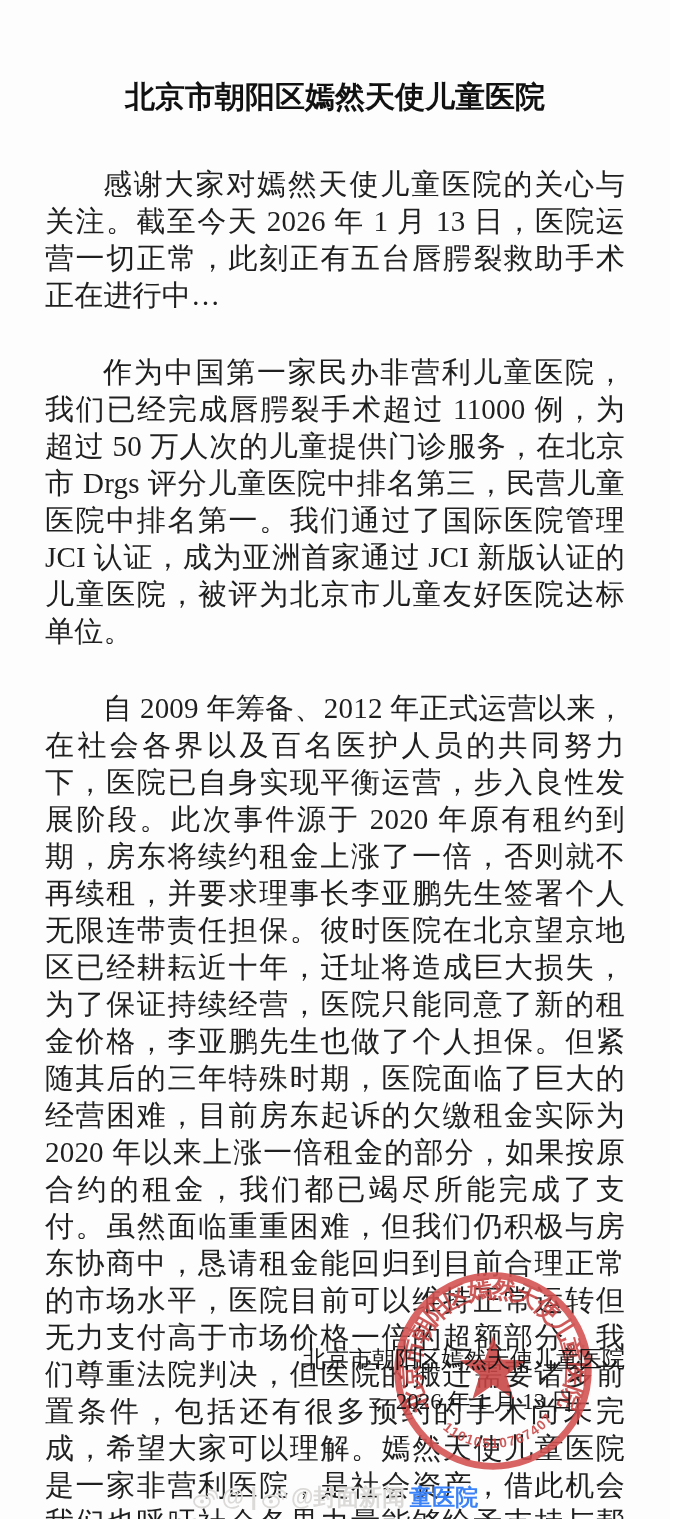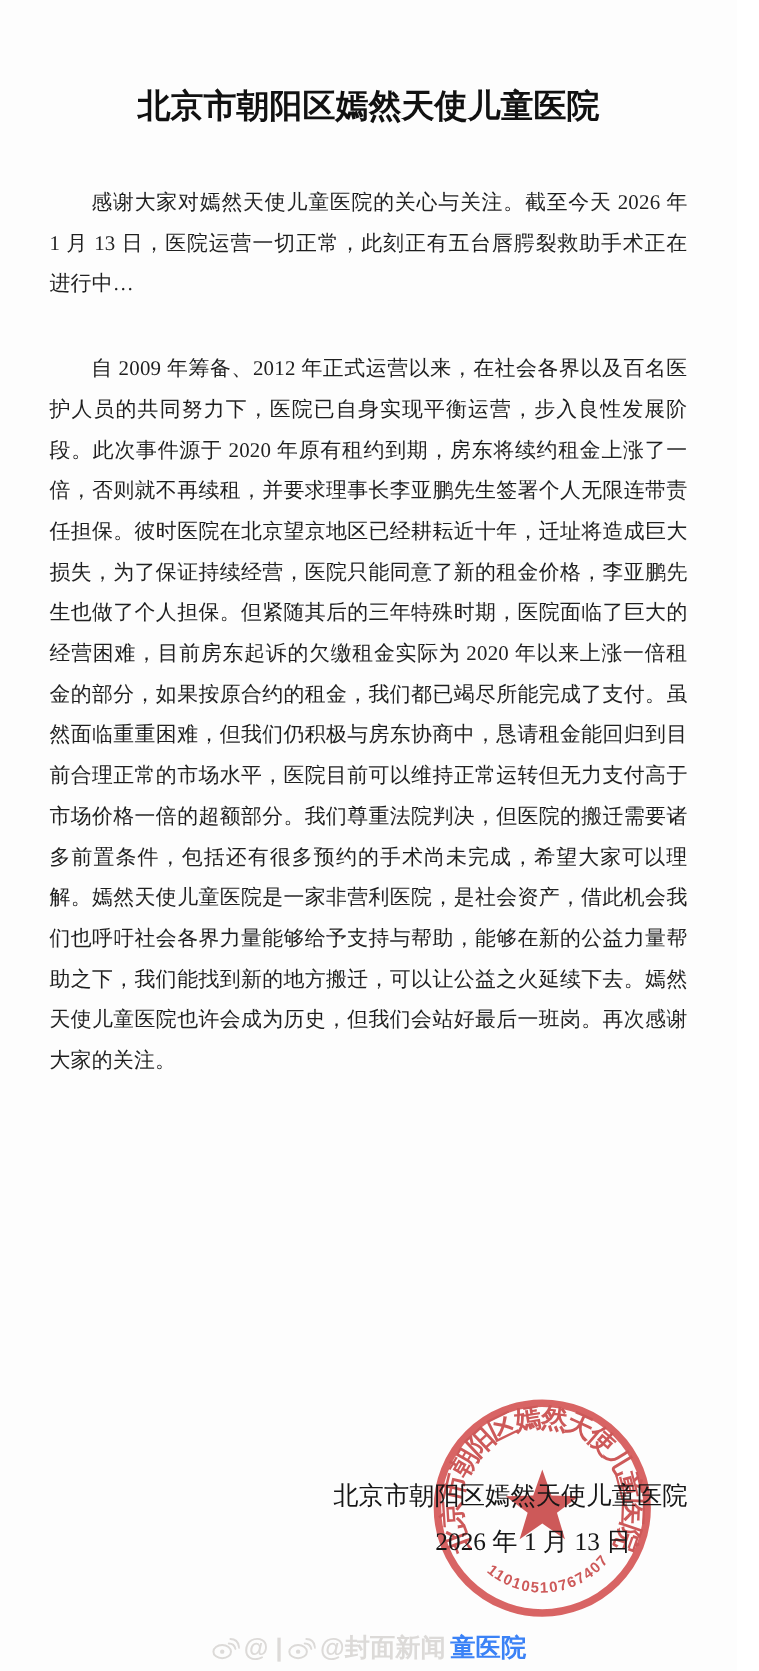--- a/index.html
+++ b/index.html
@@ -22,21 +22,21 @@
     font-size: 30px;
     line-height: 38px;
     color: #111111;
   }
   .doc-body {
     padding: 0 45px;
   }
   .doc-body p {
     margin: 0;
     margin-top: 40px;
-    font-size: 19px;
+    font-size: 29px;
     line-height: 37px;
     text-align: justify;
     text-indent: 2em;
     letter-spacing: 0.2px;
   }
   .doc-body p.first { margin-top: 50px; }
 
   .signature-name {
     position: absolute;
     top: 1344px;
@@ -89,20 +89,21 @@
 <body>
 
 <div class="page">
 
   <h1 class="doc-title">
     <span style="display:block">北京市朝阳区嫣然天使儿童医院</span>
   </h1>
 
   <div class="doc-body">
     <p class="first">感谢大家对嫣然天使儿童医院的关心与关注。截至今天 2026 年 1 月 13 日，医院运营一切正常，此刻正有五台唇腭裂救助手术正在进行中…</p>
+    <p>作为中国第一家民办非营利儿童医院，我们已经完成唇腭裂手术超过 11000 例，为超过 50 万人次的儿童提供门诊服务，在北京市 Drgs 评分儿童医院中排名第三，民营儿童医院中排名第一。我们通过了国际医院管理 JCI 认证，成为亚洲首家通过 JCI 新版认证的儿童医院，被评为北京市儿童友好医院达标单位。</p>
     <p>自 2009 年筹备、2012 年正式运营以来，在社会各界以及百名医护人员的共同努力下，医院已自身实现平衡运营，步入良性发展阶段。此次事件源于 2020 年原有租约到期，房东将续约租金上涨了一倍，否则就不再续租，并要求理事长李亚鹏先生签署个人无限连带责任担保。彼时医院在北京望京地区已经耕耘近十年，迁址将造成巨大损失，为了保证持续经营，医院只能同意了新的租金价格，李亚鹏先生也做了个人担保。但紧随其后的三年特殊时期，医院面临了巨大的经营困难，目前房东起诉的欠缴租金实际为 2020 年以来上涨一倍租金的部分，如果按原合约的租金，我们都已竭尽所能完成了支付。虽然面临重重困难，但我们仍积极与房东协商中，恳请租金能回归到目前合理正常的市场水平，医院目前可以维持正常运转但无力支付高于市场价格一倍的超额部分。我们尊重法院判决，但医院的搬迁需要诸多前置条件，包括还有很多预约的手术尚未完成，希望大家可以理解。嫣然天使儿童医院是一家非营利医院，是社会资产，借此机会我们也呼吁社会各界力量能够给予支持与帮助，能够在新的公益力量帮助之下，我们能找到新的地方搬迁，可以让公益之火延续下去。嫣然天使儿童医院也许会成为历史，但我们会站好最后一班岗。再次感谢大家的关注。</p>
   </div>
 
   <svg class="seal" viewBox="-110 -110 220 220" xmlns="http://www.w3.org/2000/svg">
     <defs>
       <path id="sealTopArc" d="M -65.8 38 A 76 76 0 1 1 65.8 38" fill="none"></path>
       <path id="sealBottomArc" d="M -66.5 42.7 A 79 79 0 0 0 66.5 42.7" fill="none"></path>
     </defs>
     <circle cx="0" cy="0" r="98" fill="none" stroke-width="7" stroke="#d4504f"></circle>
     <polygon points="0,-36 8.5,-11.7 34.2,-11.1 13.7,4.4 21.2,29.1 0,14.4 -21.2,29.1 -13.7,4.4 -34.2,-11.1 -8.5,-11.7" fill="#c74343"></polygon>

